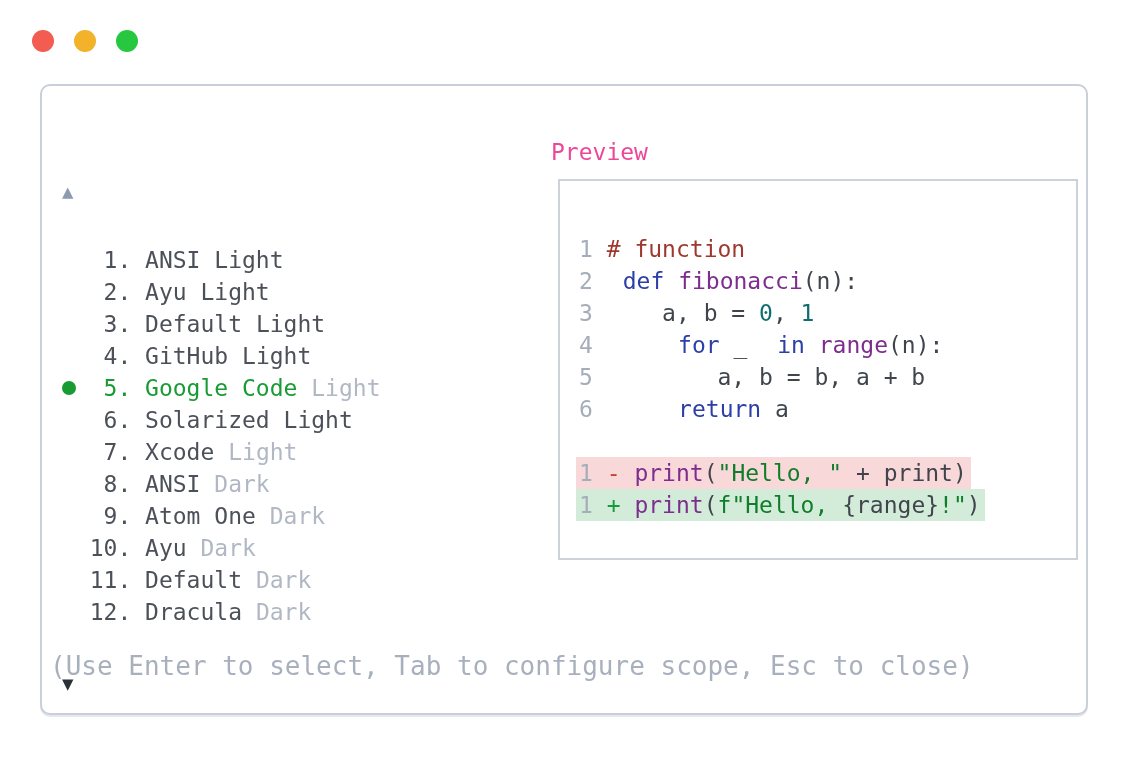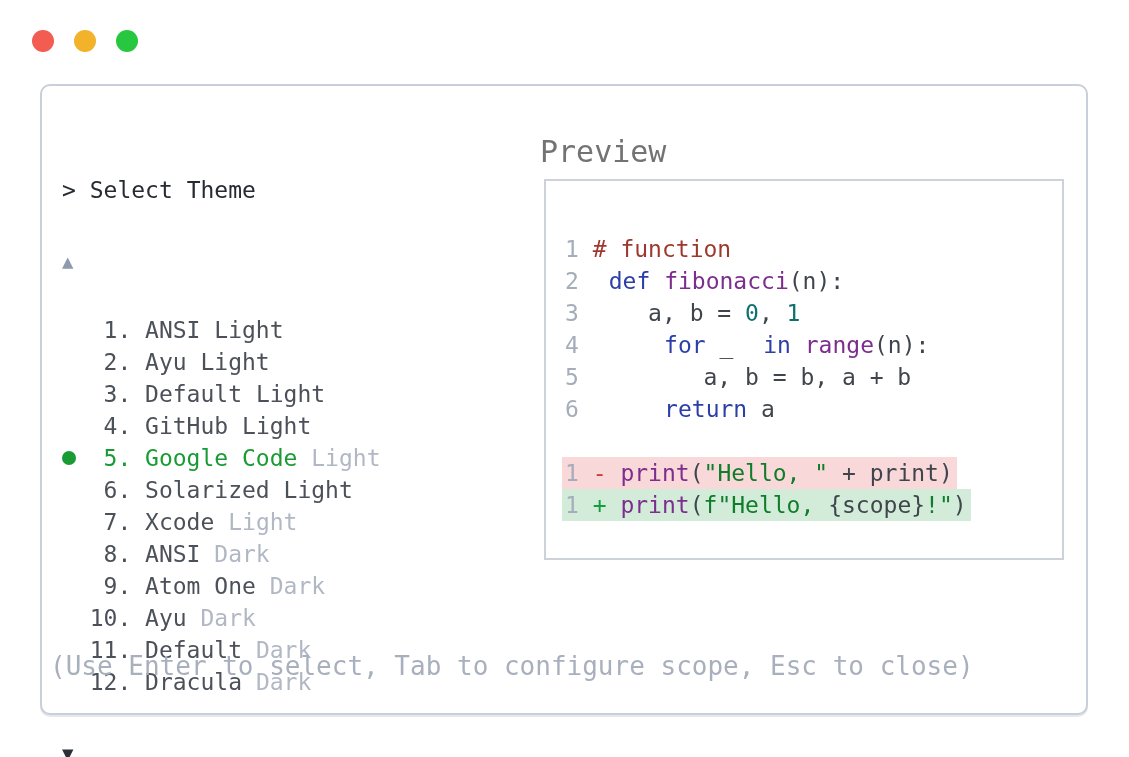--- a/index.html
+++ b/index.html
@@ -34,25 +34,25 @@
   }
   .sel-name { color:#189b33; }
   .dimmed { color:#b1b8c4; }
   
   .footer {
     position:absolute; left:8px; top:564px; font-size:26px; line-height:32px;
     color:#a9b0bd; white-space:pre;
   }
   
   .preview-label {
-    position:absolute; left:498px; top:50px; font-size:30px; line-height:32px;
-    color:#737373;
+    position:absolute; left:509px; top:50px; font-size:23px; line-height:32px;
+    color:#ec4899;
   }
   .preview-box {
-    position:absolute; left:502px; top:93px; width:520px; height:381px;
+    position:absolute; left:516px; top:93px; width:520px; height:381px;
     border:2px solid #ccd1da; background:#ffffff; padding:52px 0 0 16px;
     overflow:hidden;
   }
   .code-line { height:32px; line-height:32px; font-size:23px; white-space:pre; }
   .line-wrap { display:inline-block; height:32px; line-height:32px; padding:0 4px 0 3px; }
   .bg-removed { background:#f9d8da; }
   .bg-added   { background:#d3ecd9; }
   .lnum  { color:#a5adbb; }
   .tok-plain { color:#40454d; }
   .tok-com   { color:#9e382e; }
@@ -68,36 +68,35 @@
 
 <div class="traffic">
   <div class="dot red" style="background: rgb(242, 92, 81);"></div>
   <div class="dot yellow" style="background: rgb(242, 179, 42);"></div>
   <div class="dot green" style="background: rgb(39, 200, 64);"></div>
 </div>
 
 <div class="panel">
 
   <div class="left-col">
-    <div class="row prompt-row"><span>&gt;</span><span> </span><span>Select Theme</span></div>
     <div class="row"><span class="arrow arrow-up">▲</span></div>
     <div id="theme-list"><div class="row theme-row"><span class="marker"></span><span> 1. </span><span>ANSI</span><span> </span><span>Light</span></div><div class="row theme-row"><span class="marker"></span><span> 2. </span><span>Ayu</span><span> </span><span>Light</span></div><div class="row theme-row"><span class="marker"></span><span> 3. </span><span>Default</span><span> </span><span>Light</span></div><div class="row theme-row"><span class="marker"></span><span> 4. </span><span>GitHub</span><span> </span><span>Light</span></div><div class="row theme-row"><span class="marker"><span class="bullet"></span></span><span class="sel-name"> 5. </span><span class="sel-name">Google Code</span><span> </span><span class="dimmed">Light</span></div><div class="row theme-row"><span class="marker"></span><span> 6. </span><span>Solarized</span><span> </span><span>Light</span></div><div class="row theme-row"><span class="marker"></span><span> 7. </span><span>Xcode</span><span> </span><span class="dimmed">Light</span></div><div class="row theme-row"><span class="marker"></span><span> 8. </span><span>ANSI</span><span> </span><span class="dimmed">Dark</span></div><div class="row theme-row"><span class="marker"></span><span> 9. </span><span>Atom One</span><span> </span><span class="dimmed">Dark</span></div><div class="row theme-row"><span class="marker"></span><span>10. </span><span>Ayu</span><span> </span><span class="dimmed">Dark</span></div><div class="row theme-row"><span class="marker"></span><span>11. </span><span>Default</span><span> </span><span class="dimmed">Dark</span></div><div class="row theme-row"><span class="marker"></span><span>12. </span><span>Dracula</span><span> </span><span class="dimmed">Dark</span></div></div>
     <div class="row"><span class="arrow arrow-down">▼</span></div>
   </div>
 
   <div class="preview-label">Preview</div>
 
   <div class="preview-box">
     <div id="code-lines">
         <div class="code-line"><span class="line-wrap"><span class="lnum">1</span><span> </span><span class="tok-com"># function</span></span></div>
         <div class="code-line"><span class="line-wrap"><span class="lnum">2</span><span> </span><span class="tok-kw">def</span><span class="tok-plain"> </span><span class="tok-fn">fibonacci</span><span class="tok-plain">(n):</span></span></div>
         <div class="code-line"><span class="line-wrap"><span class="lnum">3</span><span> </span><span class="tok-plain">    a, b = </span><span class="tok-lit">0</span><span class="tok-plain">, </span><span class="tok-lit">1</span></span></div>
         <div class="code-line"><span class="line-wrap"><span class="lnum">4</span><span> </span><span class="tok-plain">    </span><span class="tok-kw">for</span><span class="tok-plain"> _ </span><span class="tok-kw">in</span><span class="tok-plain"> </span><span class="tok-fn">range</span><span class="tok-plain">(n):</span></span></div>
         <div class="code-line"><span class="line-wrap"><span class="lnum">5</span><span> </span><span class="tok-plain">        a, b = b, a + b</span></span></div>
         <div class="code-line"><span class="line-wrap"><span class="lnum">6</span><span> </span><span class="tok-plain">    </span><span class="tok-kw">return</span><span class="tok-plain"> a</span></span></div>
         <div class="code-line"></div>
         <div class="code-line"><span class="line-wrap bg-removed"><span class="lnum">1</span><span> </span><span class="tok-minus">- </span><span class="tok-fn">print</span><span class="tok-plain">(</span><span class="tok-str">"Hello, "</span><span class="tok-plain"> + print)</span></span></div>
-        <div class="code-line"><span class="line-wrap bg-added"><span class="lnum">1</span><span> </span><span class="tok-plus">+ </span><span class="tok-fn">print</span><span class="tok-plain">(</span><span class="tok-str">f"Hello, </span><span class="tok-plain">{scope}</span><span class="tok-str">!"</span><span class="tok-plain">)</span></span></div>
+        <div class="code-line"><span class="line-wrap bg-added"><span class="lnum">1</span><span> </span><span class="tok-plus">+ </span><span class="tok-fn">print</span><span class="tok-plain">(</span><span class="tok-str">f"Hello, </span><span class="tok-plain">{range}</span><span class="tok-str">!"</span><span class="tok-plain">)</span></span></div>
       </div>
   </div>
 
   <div class="footer">(Use Enter to select, Tab to configure scope, Esc to close)</div>
 </div>
 
 </body></html>

